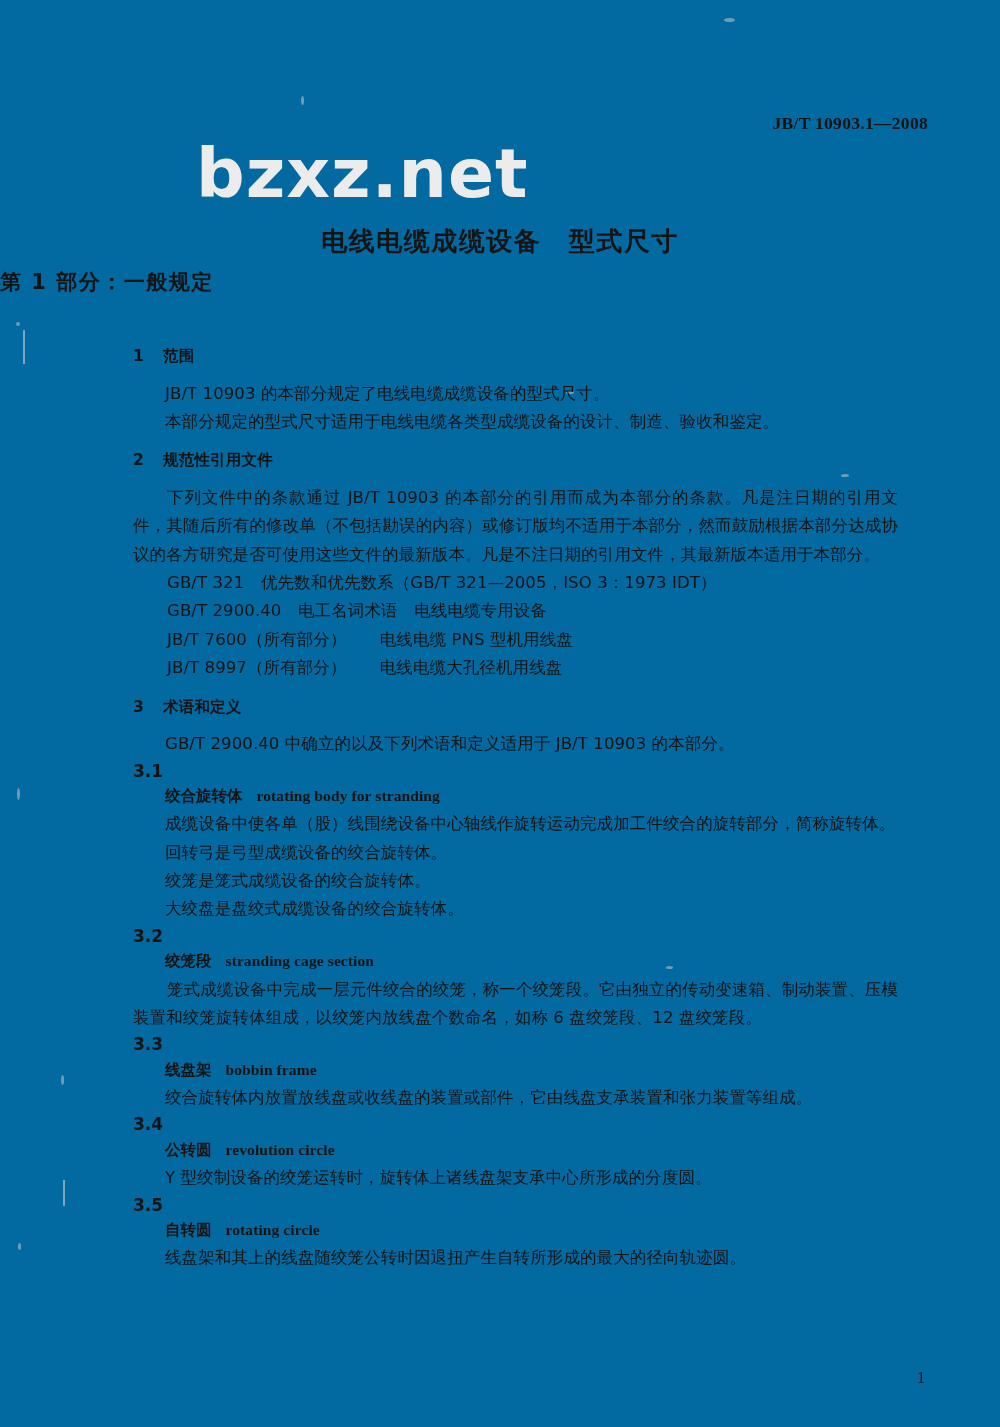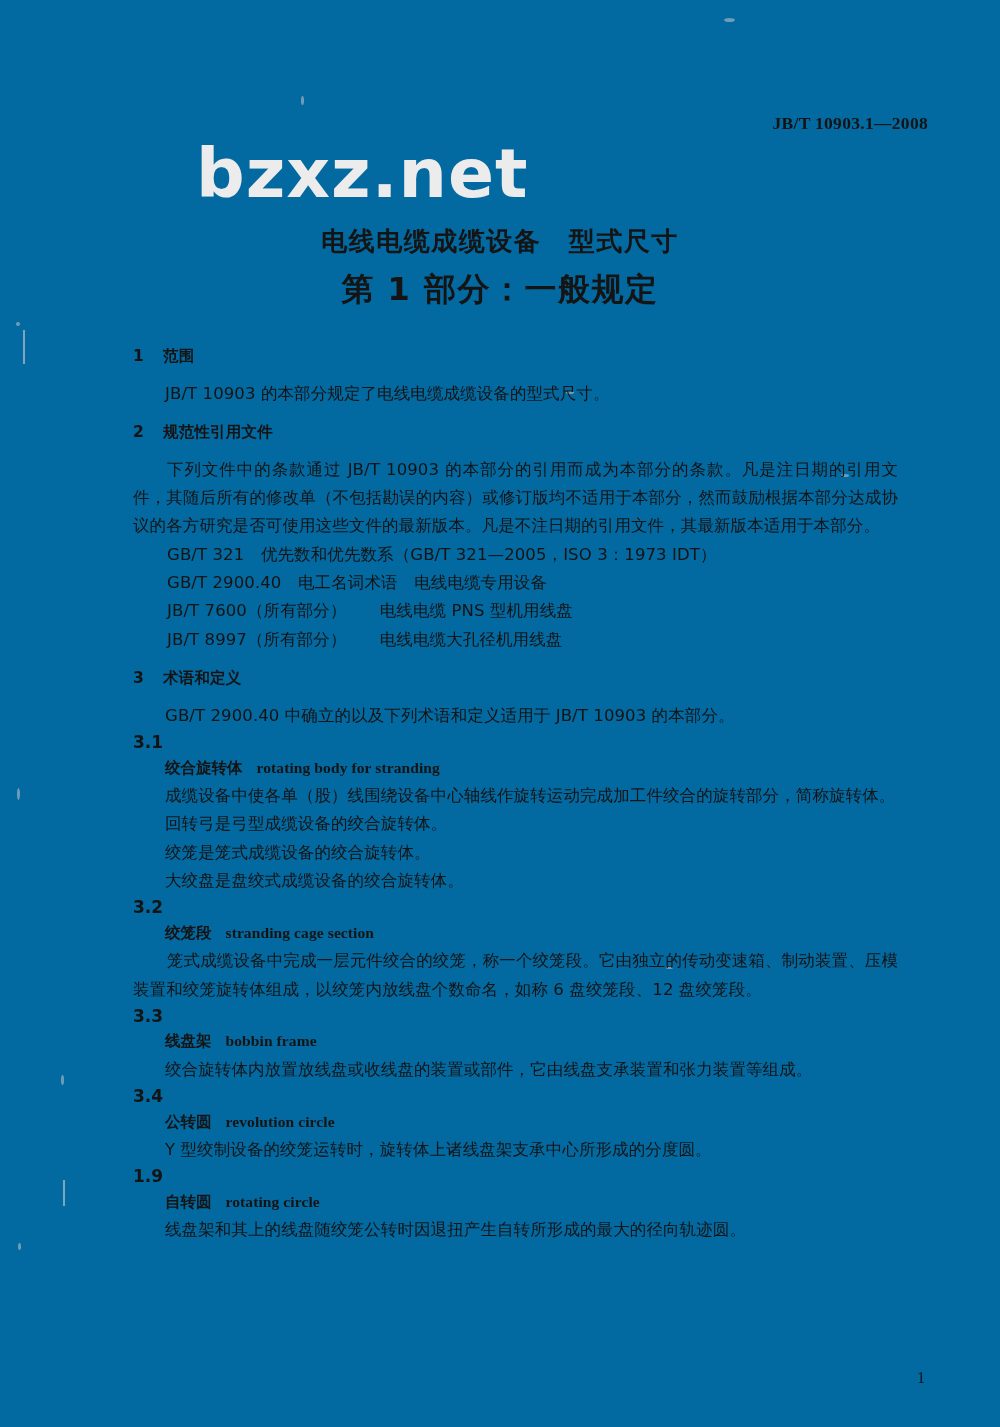--- a/index.html
+++ b/index.html
@@ -66,24 +66,24 @@
     font-family: "DejaVu Sans", "Liberation Sans", sans-serif;
     font-weight: bold;
     font-size: 26px;
     letter-spacing: 1.5px;
   }
   .doc-subtitle {
     position: absolute;
     left: 0;
     right: 0;
     top: 268px;
-    text-align: center;
-    font-family: "DejaVu Sans", "Liberation Sans", sans-serif;
-    font-weight: bold;
-    font-size: 32px;
+    text-align: left;
+    font-family: "DejaVu Sans", "Liberation Sans", sans-serif;
+    font-weight: bold;
+    font-size: 21px;
     letter-spacing: 1.5px;
   }
 
   
   .body-col {
     position: absolute;
     left: 133px;
     top: 347px;
     width: 765px;
   }
@@ -174,20 +174,21 @@
 
   <div class="doc-title">电线电缆成缆设备　型式尺寸</div>
   <div class="doc-subtitle">第 1 部分：一般规定</div>
 
   <div class="body-col">
 
     <p class="clause-head">
       <span class="num">1</span><span>范围</span>
     </p>
     <p class="para hang">JB/T 10903 的本部分规定了电线电缆成缆设备的型式尺寸。</p>
+    <p class="para hang">本部分规定的型式尺寸适用于电线电缆各类型成缆设备的设计、制造、验收和鉴定。</p>
 
     <div class="gap-md"></div>
 
     <p class="clause-head">
       <span class="num">2</span><span>规范性引用文件</span>
     </p>
     <p class="para indent">下列文件中的条款通过 JB/T 10903 的本部分的引用而成为本部分的条款。凡是注日期的引用文件，其随后所有的修改单（不包括勘误的内容）或修订版均不适用于本部分，然而鼓励根据本部分达成协议的各方研究是否可使用这些文件的最新版本。凡是不注日期的引用文件，其最新版本适用于本部分。</p>
     <p class="ref-item">GB/T 321　优先数和优先数系（GB/T 321—2005，ISO 3：1973 IDT）</p>
     <p class="ref-item">GB/T 2900.40　电工名词术语　电线电缆专用设备</p>
     <p class="ref-item">JB/T 7600（所有部分）　　电线电缆 PNS 型机用线盘</p>
@@ -220,21 +221,21 @@
       <span>线盘架</span><span class="en">bobbin frame</span>
     </p>
     <p class="para hang">绞合旋转体内放置放线盘或收线盘的装置或部件，它由线盘支承装置和张力装置等组成。</p>
 
     <p class="subclause-num">3.4</p>
     <p class="term-line">
       <span>公转圆</span><span class="en">revolution circle</span>
     </p>
     <p class="para hang">Y 型绞制设备的绞笼运转时，旋转体上诸线盘架支承中心所形成的分度圆。</p>
 
-    <p class="subclause-num">1.9</p>
+    <p class="subclause-num">3.5</p>
     <p class="term-line">
       <span>自转圆</span><span class="en">rotating circle</span>
     </p>
     <p class="para hang">线盘架和其上的线盘随绞笼公转时因退扭产生自转所形成的最大的径向轨迹圆。</p>
 
   </div>
 
   <div class="folio">1</div>
 </div>
 

